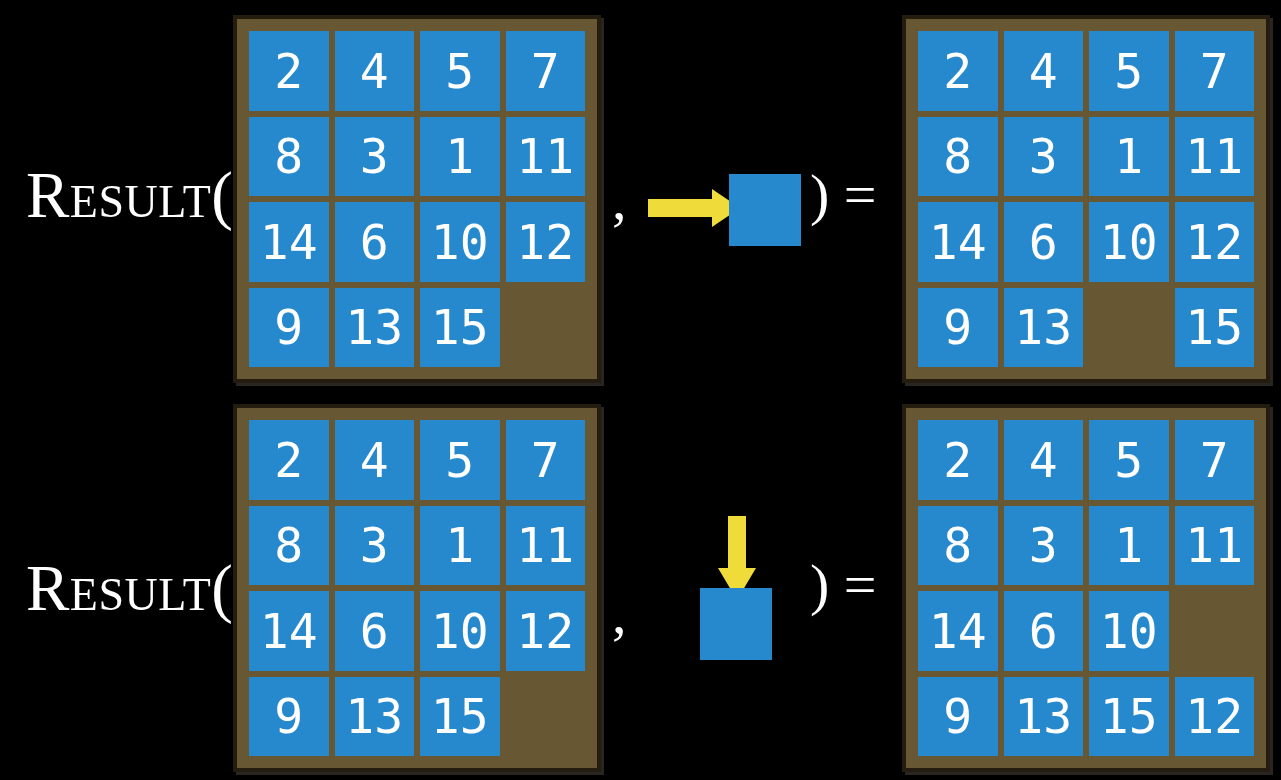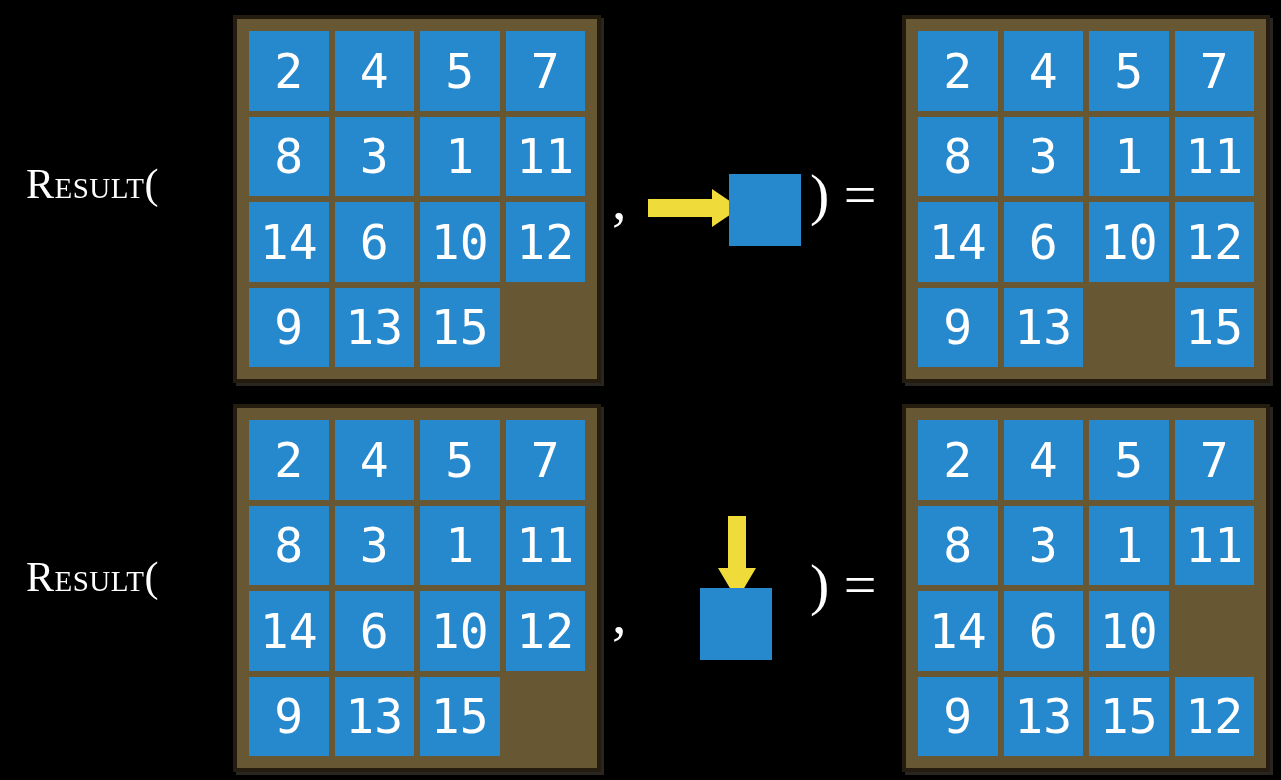--- a/index.html
+++ b/index.html
@@ -6,21 +6,21 @@
   .canvas{
     position:relative;
     width:1281px;height:780px;
     background:var(--background,#000);
     overflow:hidden;
     font-family:"Liberation Serif",serif;
   }
   .fn-label{
     position:absolute;
     color:var(--text-white,#fff);
-    font-size:42px;
+    font-size:65px;
     font-variant:small-caps;
     letter-spacing:0.5px;
     line-height:1;
     white-space:nowrap;
   }
   .punct{
     position:absolute;
     color:var(--text-white,#fff);
     font-size:58px;
     line-height:1;

